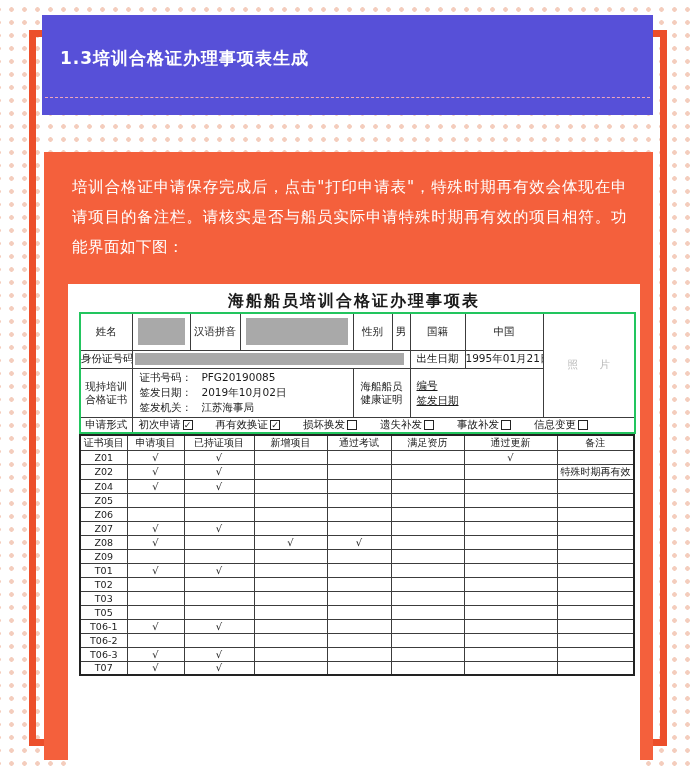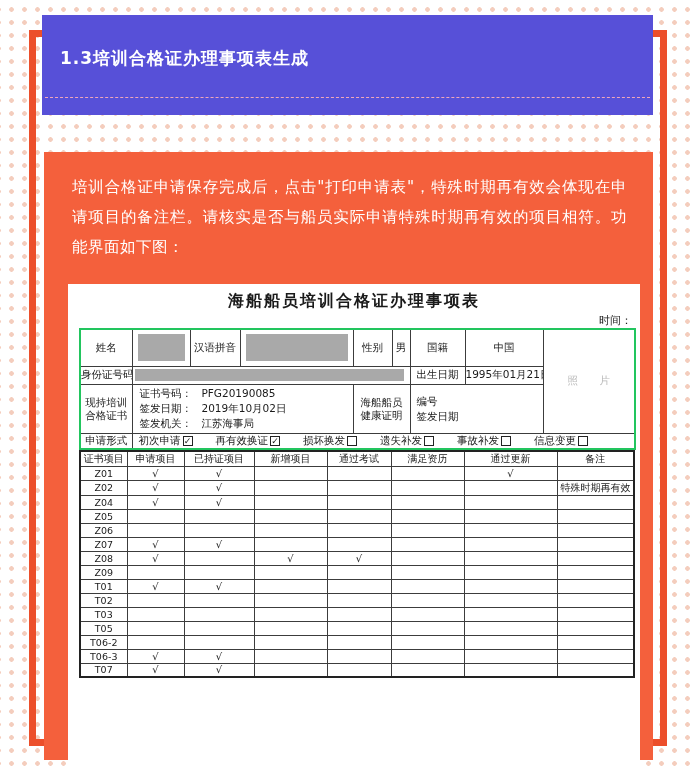--- a/index.html
+++ b/index.html
@@ -59,21 +59,21 @@
   .r2 td { height: 18px; }
   .r3 td { height: 49px; }
   .r4 td { height: 15px; }
   .small-label { font-size: 9.5px; }
   .redact { background: #a9a9a9; height: 27px; margin: 4px 5px; }
   .redact-id { background: #a9a9a9; height: 12px; margin: 2px 6px 2px 2px; }
   .photo-cell { color: #b8b8b8; font-size: 20px; letter-spacing: 9px; text-indent: 9px; }
   .two-line { line-height: 13px; }
   .cert-block { text-align: left; padding-left: 7px; line-height: 15px; }
   .cert-block .cl { display: inline-block; width: 62px; }
-  .health-no-cell { text-align: left; padding-left: 6px; line-height: 15px; }
+  .health-no-cell { text-align: left; padding-left: 6px; line-height: 15px; text-decoration: underline; }
   .apply-cell { text-align: left; }
   .apply-flex { display: flex; justify-content: space-between; padding: 0 46px 0 6px; font-size: 10.5px; }
   .opt { display: inline-flex; align-items: center; }
   .cbox {
     display: inline-block; width: 10px; height: 10px; border: 1px solid #222;
     margin-left: 2px; font-size: 9px; line-height: 9px; text-align: center;
   }
 
   .items-table { border: 2px solid #222; }
   .items-table th { font-weight: normal; font-size: 10px; height: 14px; }
@@ -91,21 +91,20 @@
   <div class="banner">
     <h1>1.3培训合格证办理事项表生成</h1>
     <div class="banner-dash"></div>
   </div>
 
   <div class="content">
     <p class="intro">培训合格证申请保存完成后，点击"打印申请表"，特殊时期再有效会体现在申请项目的备注栏。请核实是否与船员实际申请特殊时期再有效的项目相符。功能界面如下图：</p>
 
     <div class="doc">
       <div class="doc-title">海船船员培训合格证办理事项表</div>
-      <div class="doc-time">时间：</div>
 
       <table class="info-table">
         <colgroup>
           <col style="width:52px">
             <col style="width:58px">
             <col style="width:50px">
           <col style="width:113px">
             <col style="width:39px">
             <col style="width:18px">
           <col style="width:55px">
@@ -327,20 +326,30 @@
               <td>T05</td>
               <td class="chk"></td>
               <td class="chk"></td>
               <td class="chk"></td>
               <td class="chk"></td>
               <td class="chk"></td>
               <td class="chk"></td>
               <td class="remark"></td>
             </tr>
             <tr>
+              <td>T06-1</td>
+              <td class="chk">√</td>
+              <td class="chk">√</td>
+              <td class="chk"></td>
+              <td class="chk"></td>
+              <td class="chk"></td>
+              <td class="chk"></td>
+              <td class="remark"></td>
+            </tr>
+            <tr>
               <td>T06-2</td>
               <td class="chk"></td>
               <td class="chk"></td>
               <td class="chk"></td>
               <td class="chk"></td>
               <td class="chk"></td>
               <td class="chk"></td>
               <td class="remark"></td>
             </tr>
             <tr>

